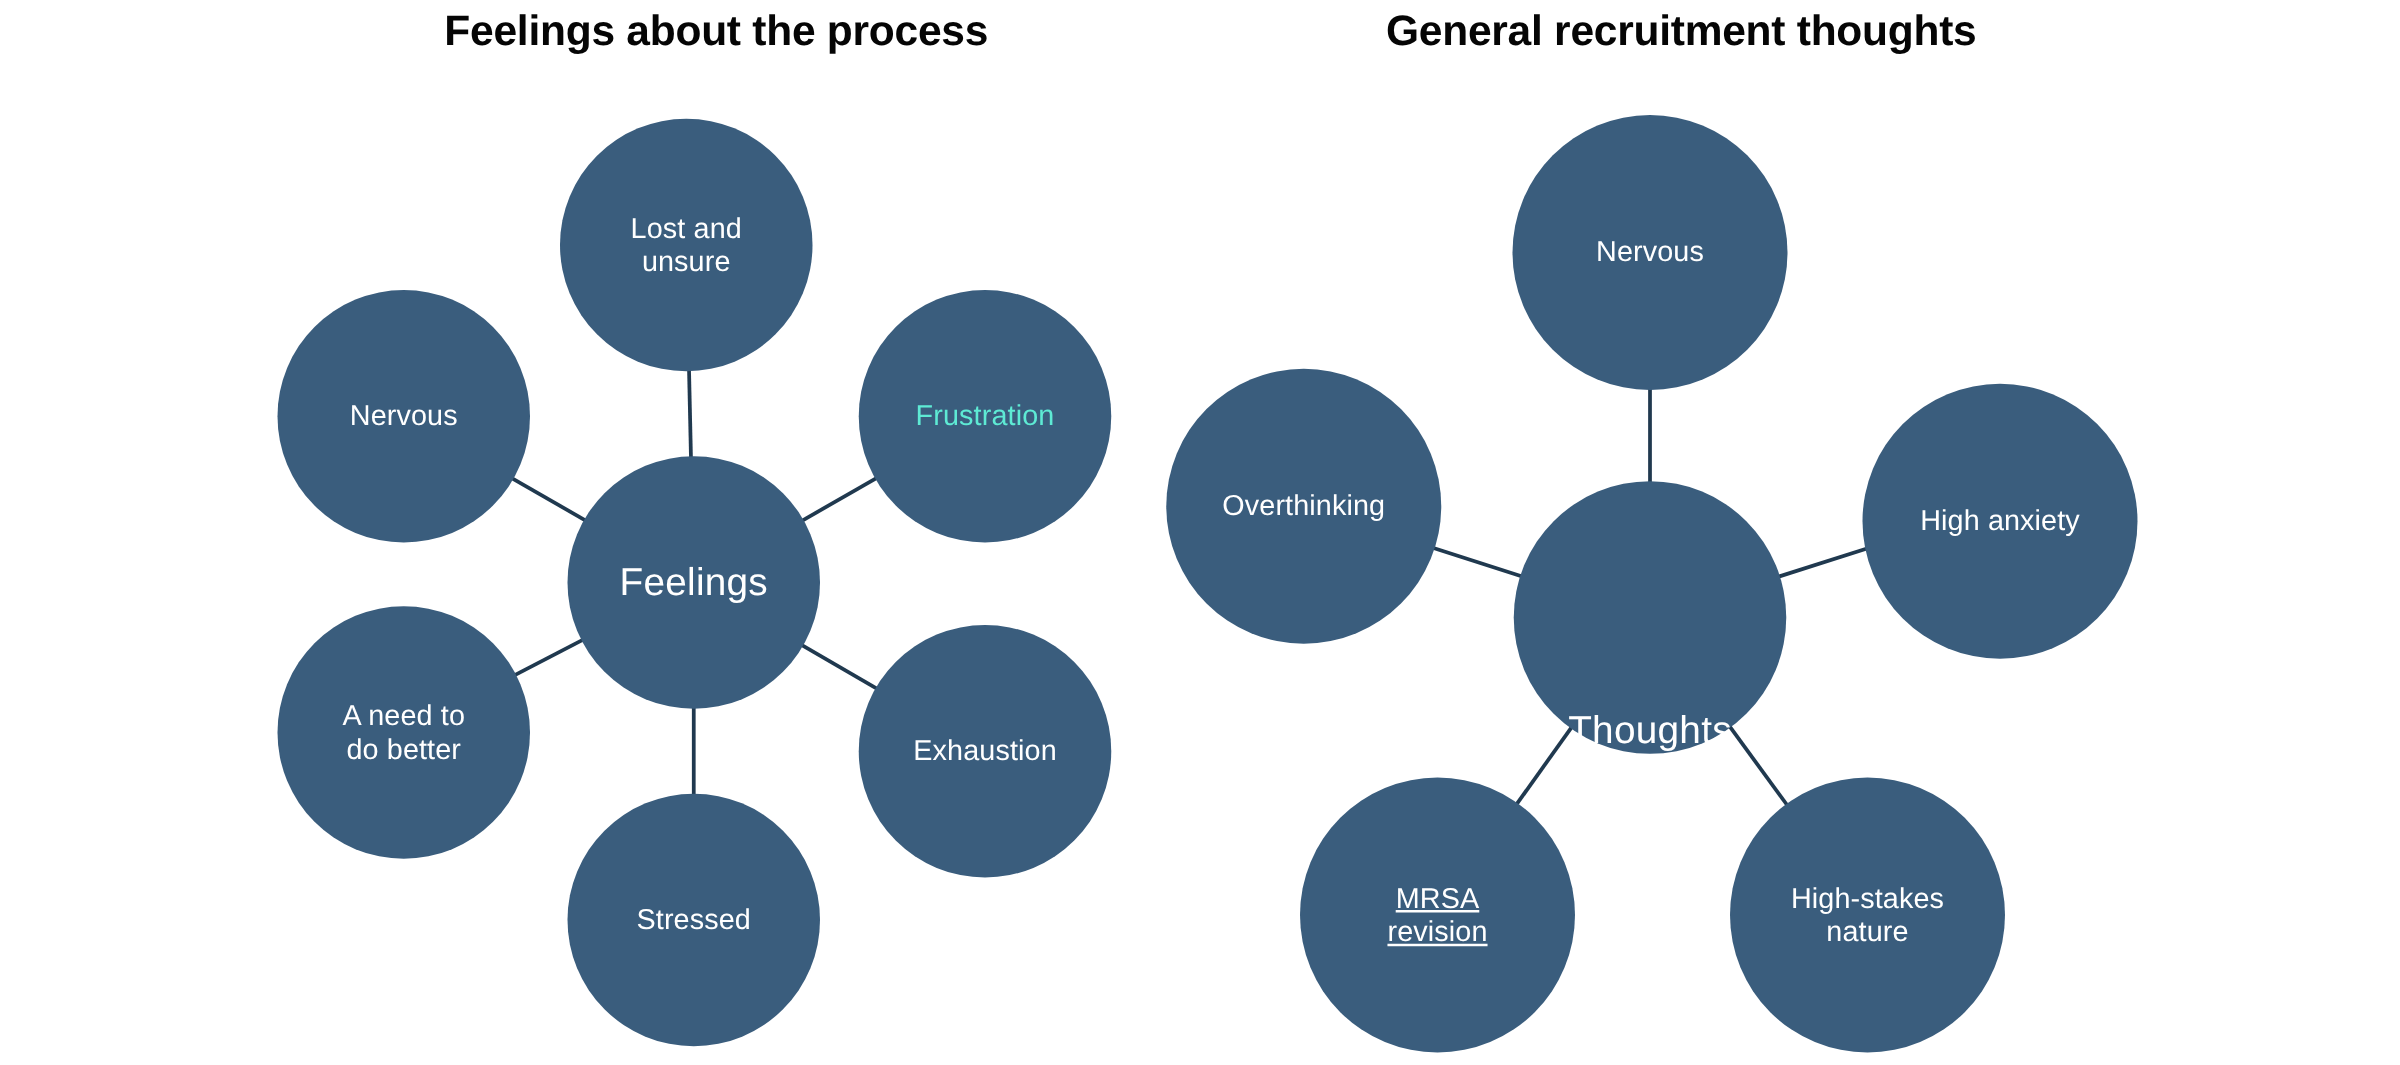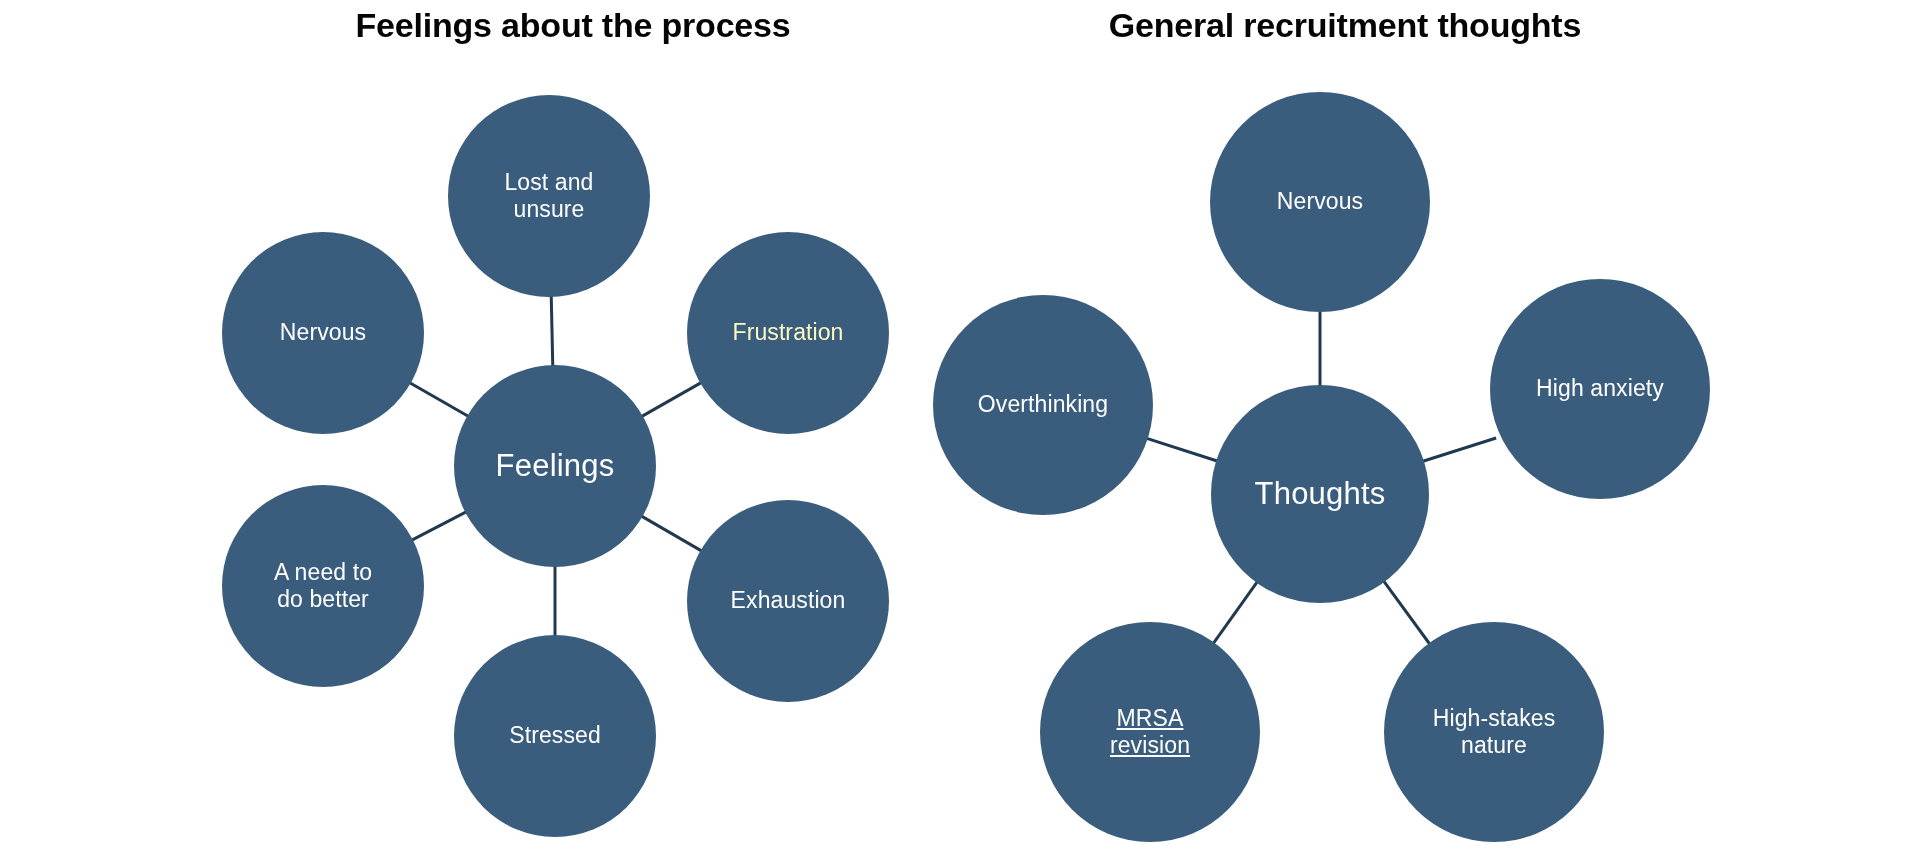--- a/index.html
+++ b/index.html
@@ -97,29 +97,29 @@
       <line x1="1217.1770538662486" y1="460.9630245274228" x2="1146.7750104498045" y2="438.3428733936195" stroke="#20394f" stroke-width="3" stroke-linecap="butt"></line>
       <line x1="1422.9256350805679" y1="461.2843517065338" x2="1496.1213497797971" y2="438.01857096285016" stroke="#20394f" stroke-width="3" stroke-linecap="butt"></line>
       <line x1="1257.2262750783375" y1="581.8832148903274" x2="1213.3549631153815" y2="643.3030516384658" stroke="#20394f" stroke-width="3" stroke-linecap="butt"></line>
       <line x1="1383.7401593606764" y1="581.1848156772471" x2="1429.6696539785764" y2="644.0079175109265" stroke="#20394f" stroke-width="3" stroke-linecap="butt"></line>
     </svg>
 
   <div class="nodes-layer" id="nodes-layer">
       <div class="node satellite" style="left: 448px; top: 95px; width: 202px; height: 202px; background: rgb(58, 93, 125); color: rgb(255, 255, 255);"><span class="node-label">Lost and
 unsure</span></div>
       <div class="node satellite" style="left: 222px; top: 232px; width: 202px; height: 202px; background: rgb(58, 93, 125); color: rgb(255, 255, 255);"><span class="node-label">Nervous</span></div>
-      <div class="node satellite" style="left: 687px; top: 232px; width: 202px; height: 202px; background: rgb(58, 93, 125); color: #fef9c3;"><span class="node-label">Frustration</span></div>
+      <div class="node satellite" style="left: 687px; top: 232px; width: 202px; height: 202px; background: rgb(58, 93, 125); color: #5eead4;"><span class="node-label">Frustration</span></div>
       <div class="node satellite" style="left: 222px; top: 485px; width: 202px; height: 202px; background: rgb(58, 93, 125); color: rgb(255, 255, 255);"><span class="node-label">A need to
 do better</span></div>
       <div class="node satellite" style="left: 687px; top: 500px; width: 202px; height: 202px; background: rgb(58, 93, 125); color: rgb(255, 255, 255);"><span class="node-label">Exhaustion</span></div>
       <div class="node satellite" style="left: 454px; top: 635px; width: 202px; height: 202px; background: rgb(58, 93, 125); color: rgb(255, 255, 255);"><span class="node-label">Stressed</span></div>
       <div class="node hub" style="left: 454px; top: 365px; width: 202px; height: 202px; background: rgb(58, 93, 125); color: rgb(255, 255, 255); justify-content: center;"><span class="node-label">Feelings</span></div>
       <div class="node satellite" style="left: 1210px; top: 92px; width: 220px; height: 220px; background: rgb(58, 93, 125); color: rgb(255, 255, 255);"><span class="node-label">Nervous</span></div>
       <div class="node satellite" style="left: 933px; top: 295px; width: 220px; height: 220px; background: rgb(58, 93, 125); color: rgb(255, 255, 255);"><span class="node-label">Overthinking</span></div>
-      <div class="node satellite" style="left: 1490px; top: 279px; width: 220px; height: 220px; background: rgb(58, 93, 125); color: rgb(255, 255, 255); align-items: center;"><span class="node-label">High anxiety</span></div>
+      <div class="node satellite" style="left: 1490px; top: 307px; width: 220px; height: 220px; background: rgb(58, 93, 125); color: rgb(255, 255, 255); align-items: center;"><span class="node-label">High anxiety</span></div>
       <div class="node satellite" style="left: 1040px; top: 622px; width: 220px; height: 220px; background: rgb(58, 93, 125); color: rgb(255, 255, 255); text-decoration: underline;"><span class="node-label">MRSA
 revision</span></div>
       <div class="node satellite" style="left: 1384px; top: 622px; width: 220px; height: 220px; background: rgb(58, 93, 125); color: rgb(255, 255, 255);"><span class="node-label">High-stakes
 nature</span></div>
-      <div class="node hub" style="left: 1211px; top: 385px; width: 218px; height: 218px; background: rgb(58, 93, 125); color: rgb(255, 255, 255);"><span class="node-label">Thoughts</span></div>
+      <div class="node hub" style="left: 1211px; top: 385px; width: 218px; height: 218px; background: rgb(58, 93, 125); color: rgb(255, 255, 255); align-items: flex-end;"><span class="node-label">Thoughts</span></div>
     </div>
 
 </div>
 
 </body></html>

